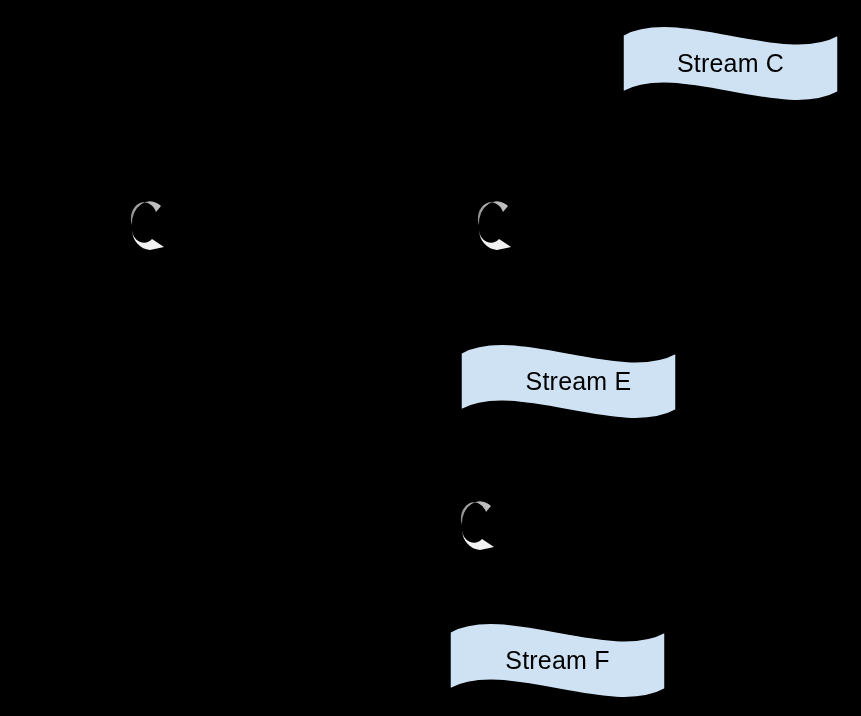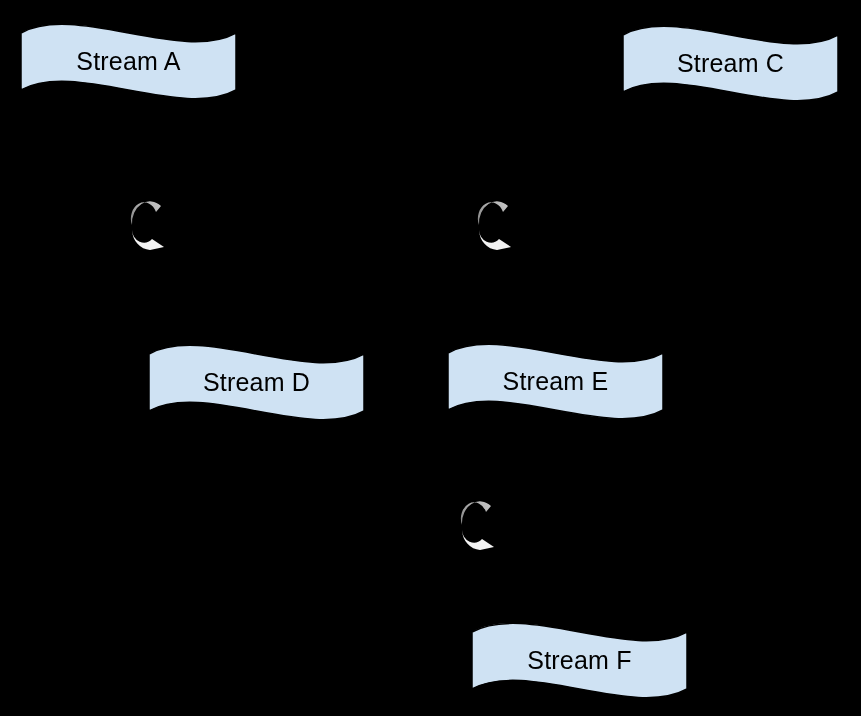--- a/index.html
+++ b/index.html
@@ -61,57 +61,45 @@
         <stop id="upperGradStop2" offset="1" stop-color="#8f8f8f"></stop>
       </linearGradient>
       <g id="loop-glyph">
         <path class="loop-upper" d="M 30,7 A 18,22 0 0 0 1,26 A 13,16 0 0 1 25,13 Z" fill="url(#upperGrad)"></path>
         <path class="loop-lower" d="M 1,31 A 19,21 0 0 0 19,51 L 33,48 L 21,40 A 12,14 0 0 1 1,31 Z" fill="#f2f2f2"></path>
       </g>
       <path id="wave-path" d="M 0,10 C 54,-20 161,40 215,10 L 215,67 C 161,97 54,37 0,67 Z" fill="#cfe2f3" stroke="#000000" stroke-width="1.5"></path>
     </defs>
   </svg>
 
-  <div class="node" style="left:21px; top:23px;">
-    <svg class="wave" viewBox="0 0 215 77">
-        <use href="#wave-path" class="wave-use"></use>
-      </svg>
-    <span class="label">Stream A</span>
-  </div>
   <div class="node" style="left:623px; top:25px;text-decoration:underline;">
     <svg class="wave" viewBox="0 0 215 77">
         <use href="#wave-path" class="wave-use"></use>
       </svg>
     <span class="label">Stream C</span>
   </div>
 
   <svg class="loop-icon" style="left:131px; top:199px;" viewBox="0 0 36 54">
       <use href="#loop-glyph"></use>
     </svg>
   <svg class="loop-icon" style="left:478px; top:199px;" viewBox="0 0 36 54">
       <use href="#loop-glyph"></use>
     </svg>
 
-  <div class="node" style="left:149px; top:344px;">
-    <svg class="wave" viewBox="0 0 215 77">
-        <use href="#wave-path" class="wave-use"></use>
-      </svg>
-    <span class="label">Stream D</span>
-  </div>
-  <div class="node" style="left:448px; top:343px;">
+  <div class="node" style="left:461px; top:343px;padding-left:20px;">
     <svg class="wave" viewBox="0 0 215 77">
         <use href="#wave-path" class="wave-use"></use>
       </svg>
     <span class="label">Stream E</span>
   </div>
 
   <svg class="loop-icon" style="left:461px; top:499px;" viewBox="0 0 36 54">
       <use href="#loop-glyph"></use>
     </svg>
 
-  <div class="node" style="left:472px; top:622px;">
+  <div class="node" style="left:450px; top:622px;">
     <svg class="wave" viewBox="0 0 215 77">
         <use href="#wave-path" class="wave-use"></use>
       </svg>
     <span class="label">Stream F</span>
   </div>
 
 </div>
 
 </body></html>

